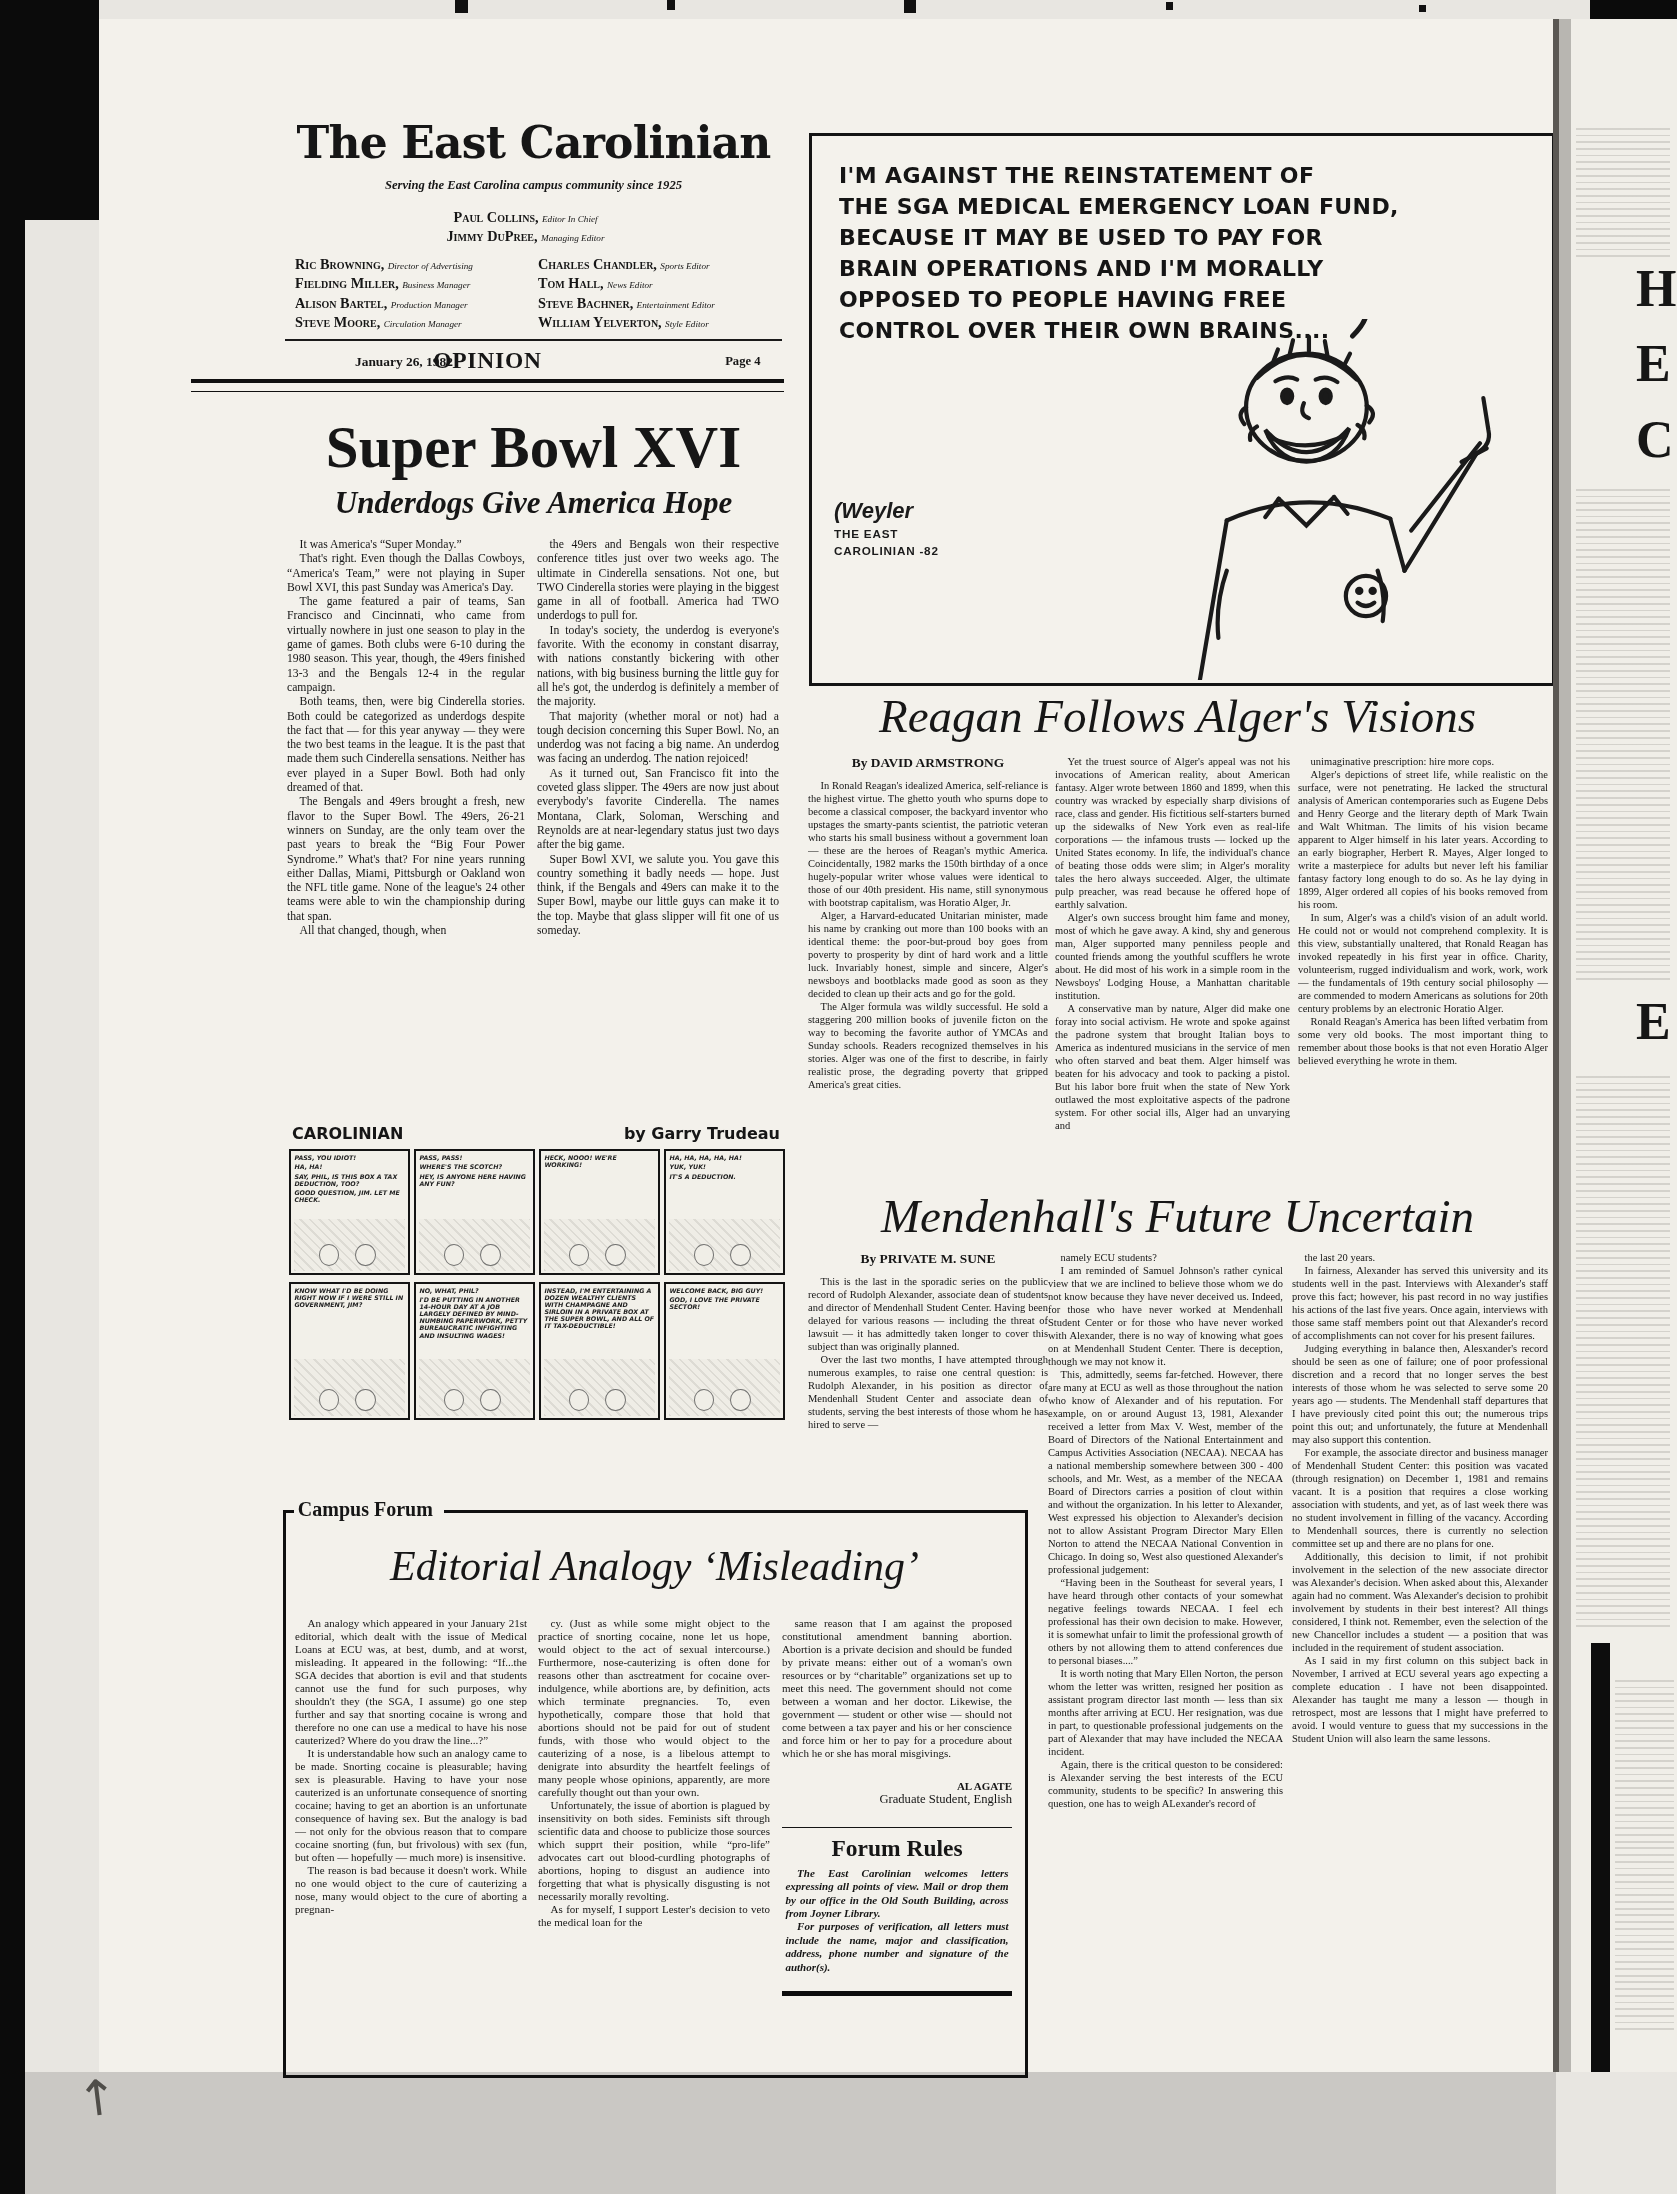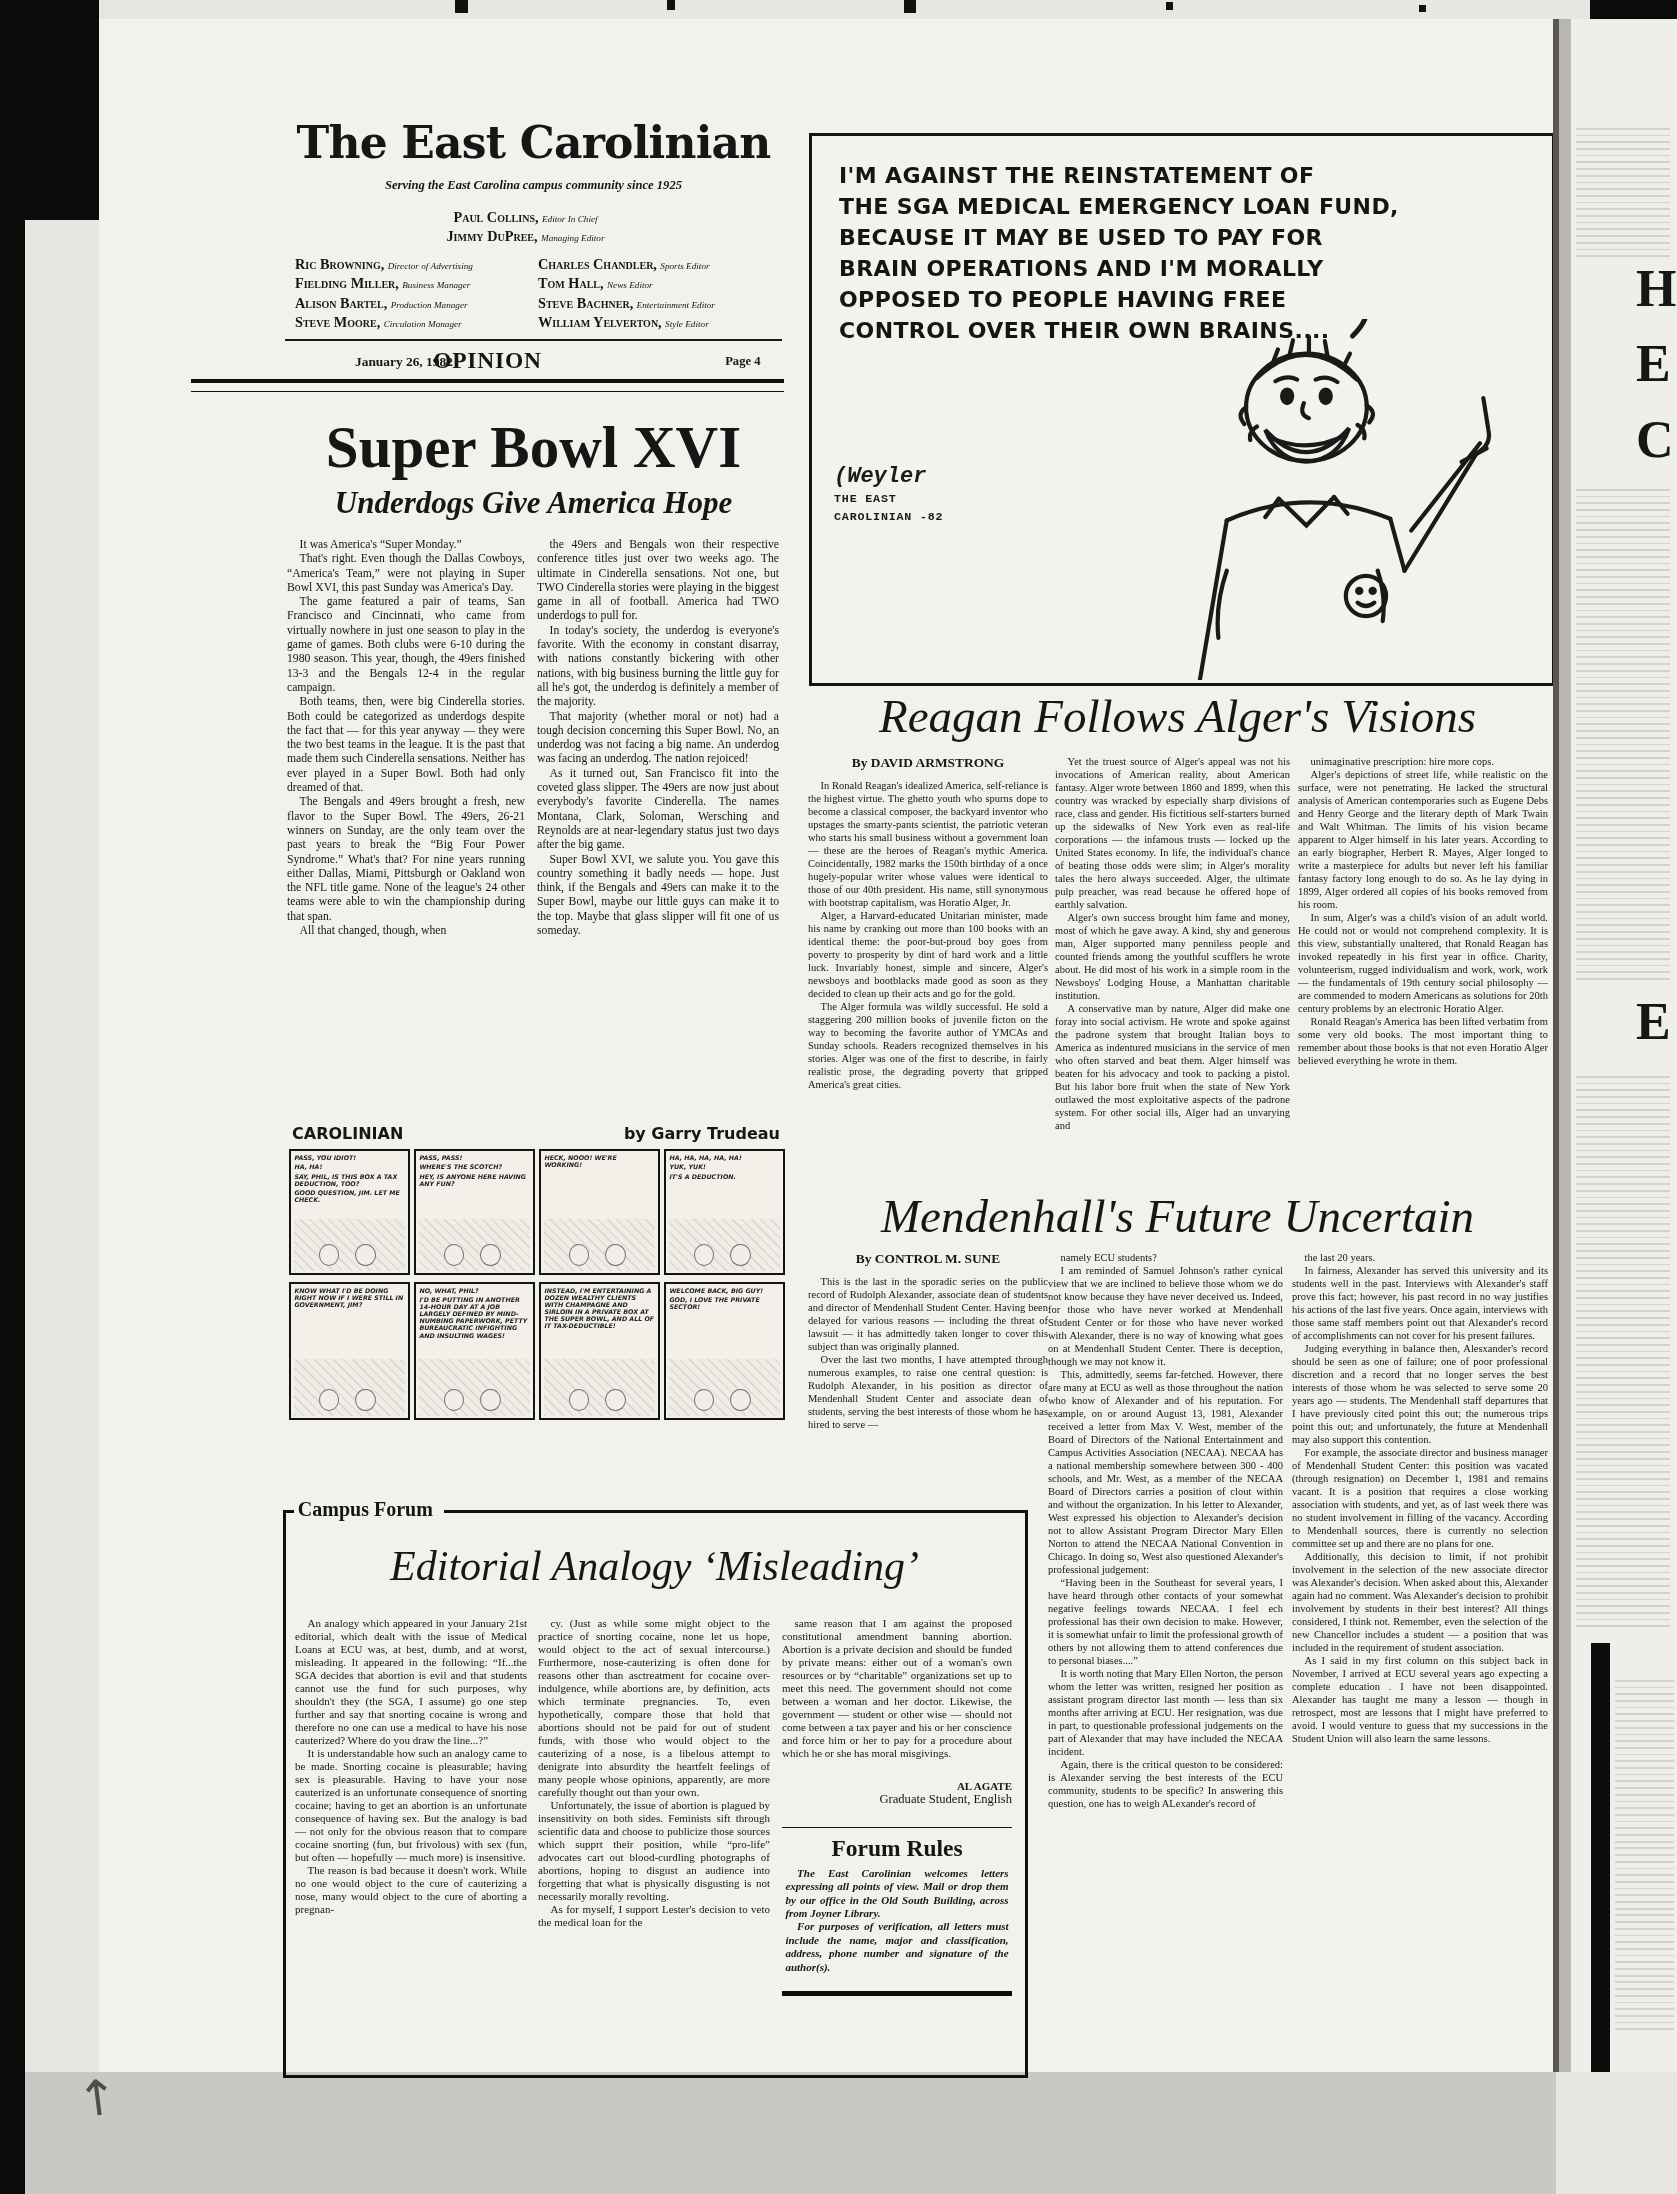--- a/index.html
+++ b/index.html
@@ -42,21 +42,21 @@
   .sb .col p{font-size:11.7px;line-height:14.3px;}
   .sm-col p{font-size:10.5px;line-height:13px;}
   .cf-col p{font-size:11px;line-height:13px;}
   
   #cartoon-box{position:absolute;left:809px;top:133px;width:740px;height:547px;
                border:3.4px solid #141414;background:#f4f2ec;}
   .cap-lines{position:absolute;left:27px;top:23.5px;width:671px;
              font-family:"DejaVu Sans",sans-serif;font-weight:600;font-size:22px;
              line-height:31px;letter-spacing:0.4px;color:#151515;}
   .cap-line{white-space:nowrap;}
-  .cartoon-sig{position:absolute;left:22px;top:328px;font-family:Liberation Mono, monospace;color:#1b1b1b;}
+  .cartoon-sig{position:absolute;left:22px;top:362px;font-family:Liberation Sans, sans-serif;color:#1b1b1b;}
   .sig1{font-size:22px;font-weight:700;font-style:italic;}
   .sig2{font-size:11.7px;font-weight:700;letter-spacing:0.8px;margin-top:3.4px;}
   #cartoon-art{position:absolute;right:15px;bottom:3.4px;}
   
   .comic-label{position:absolute;left:292px;top:1124px;font-family:"DejaVu Sans",sans-serif;
                font-weight:700;font-size:16px;}
   .comic-credit{position:absolute;left:537px;top:1124px;width:243px;text-align:right;
                 font-family:"DejaVu Sans",sans-serif;font-weight:700;font-size:16px;}
   .panel{position:absolute;width:117px;border:2.5px solid #141414;background:#f2f0e9;overflow:hidden;}
   .panel .balloon{display:block;font-family:"DejaVu Sans",sans-serif;font-style:italic;
@@ -307,21 +307,21 @@
         <p>unimaginative prescription: hire more cops.</p>
         <p>Alger's depictions of street life, while realistic on the surface, were not penetrating. He lacked the structural analysis of American contemporaries such as Eugene Debs and Henry George and the literary depth of Mark Twain and Walt Whitman. The limits of his vision became apparent to Alger himself in his later years. According to an early biographer, Herbert R. Mayes, Alger longed to write a masterpiece for adults but never left his familiar fantasy factory long enough to do so. As he lay dying in 1899, Alger ordered all copies of his books removed from his room.</p>
         <p>In sum, Alger's was a child's vision of an adult world. He could not or would not comprehend complexity. It is this view, substantially unaltered, that Ronald Reagan has invoked repeatedly in his first year in office. Charity, volunteerism, rugged individualism and work, work, work — the fundamentals of 19th century social philosophy — are commended to modern Americans as solutions for 20th century problems by an electronic Horatio Alger.</p>
         <p>Ronald Reagan's America has been lifted verbatim from some very old books. The most important thing to remember about those books is that not even Horatio Alger believed everything he wrote in them.</p>
       </div>
   </div>
 
   <div>
     <div class="headline-italic" style="left:804px;top:1189px;width:747px;font-size:47px;">Mendenhall's Future Uncertain</div>
     <div class="col sm-col" style="left:808px;top:1251px;width:240px;height:252px;">
-      <div class="byline">By CONTROL M. SUNE</div>
+      <div class="byline">By PRIVATE M. SUNE</div>
       <div>
           <p>This is the last in the sporadic series on the public record of Rudolph Alexander, associate dean of students and director of Mendenhall Student Center. Having been delayed for various reasons — including the threat of lawsuit — it has admittedly taken longer to cover this subject than was originally planned.</p>
           <p>Over the last two months, I have attempted through numerous examples, to raise one central question: is Rudolph Alexander, in his position as director of Mendenhall Student Center and associate dean of students, serving the best interests of those whom he has hired to serve —</p>
         </div>
     </div>
     <div class="col sm-col" style="left:1048px;top:1251px;width:235px;height:815px;">
         <p>namely ECU students?</p>
         <p>I am reminded of Samuel Johnson's rather cynical view that we are inclined to believe those whom we do not know because they have never deceived us. Indeed, for those who have never worked at Mendenhall Student Center or for those who have never worked with Alexander, there is no way of knowing what goes on at Mendenhall Student Center. There is deception, though we may not know it.</p>
         <p>This, admittedly, seems far-fetched. However, there are many at ECU as well as those throughout the nation who know of Alexander and of his reputation. For example, on or around August 13, 1981, Alexander received a letter from Max V. West, member of the Board of Directors of the National Entertainment and Campus Activities Association (NECAA). NECAA has a national membership somewhere between 300 - 400 schools, and Mr. West, as a member of the NECAA Board of Directors carries a position of clout within and without the organization. In his letter to Alexander, West expressed his objection to Alexander's decision not to allow Assistant Program Director Mary Ellen Norton to attend the NECAA National Convention in Chicago. In doing so, West also questioned Alexander's professional judgement:</p>
         <p>“Having been in the Southeast for several years, I have heard through other contacts of your somewhat negative feelings towards NECAA. I feel ech professional has their own decision to make. However, it is somewhat unfair to limit the professional growth of others by not allowing them to attend conferences due to personal biases....”</p>

